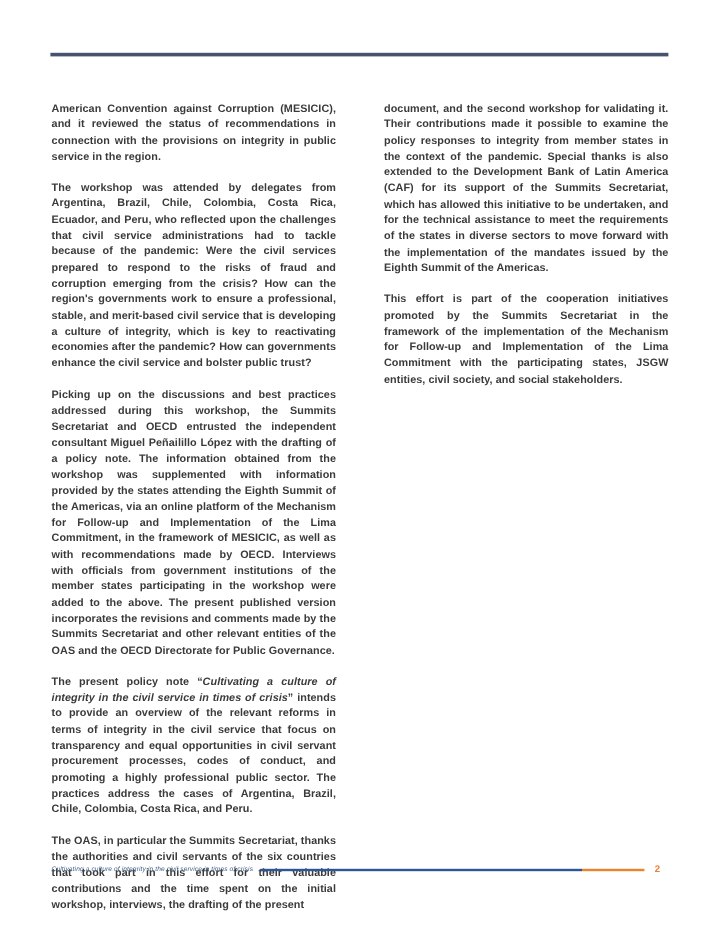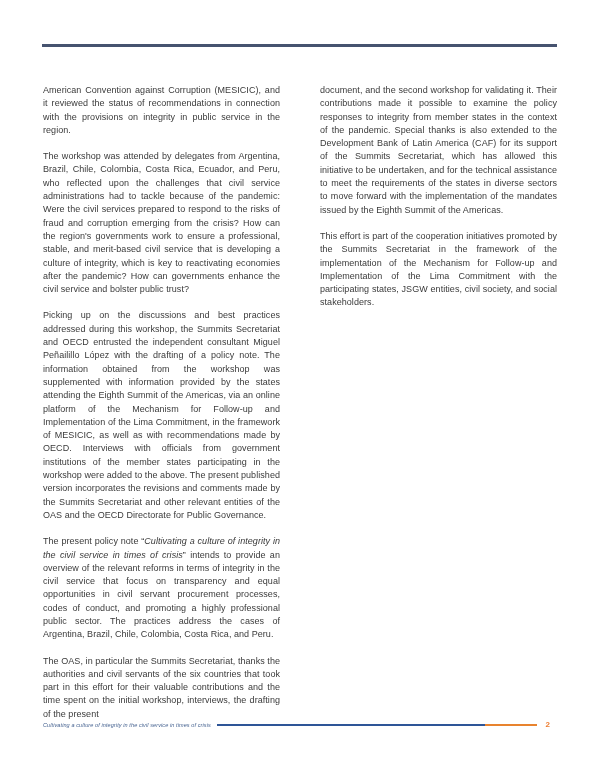--- a/index.html
+++ b/index.html
@@ -30,20 +30,21 @@
   .columns{
     position:absolute;
     left:43px;
     top:84px;
     width:514px;
     display:flex;
     gap:40px;
   }
   .col{
     width:237px;
+    font-weight:bold;
   }
   .col p{
     margin:0 0 13px 0;
     font-size:9px;
     line-height:13.3px;
     color:var(--body-text,#3a3a3a);
     text-align:justify;
     letter-spacing:0.05px;
   }
   .col p em{font-style:italic;}

